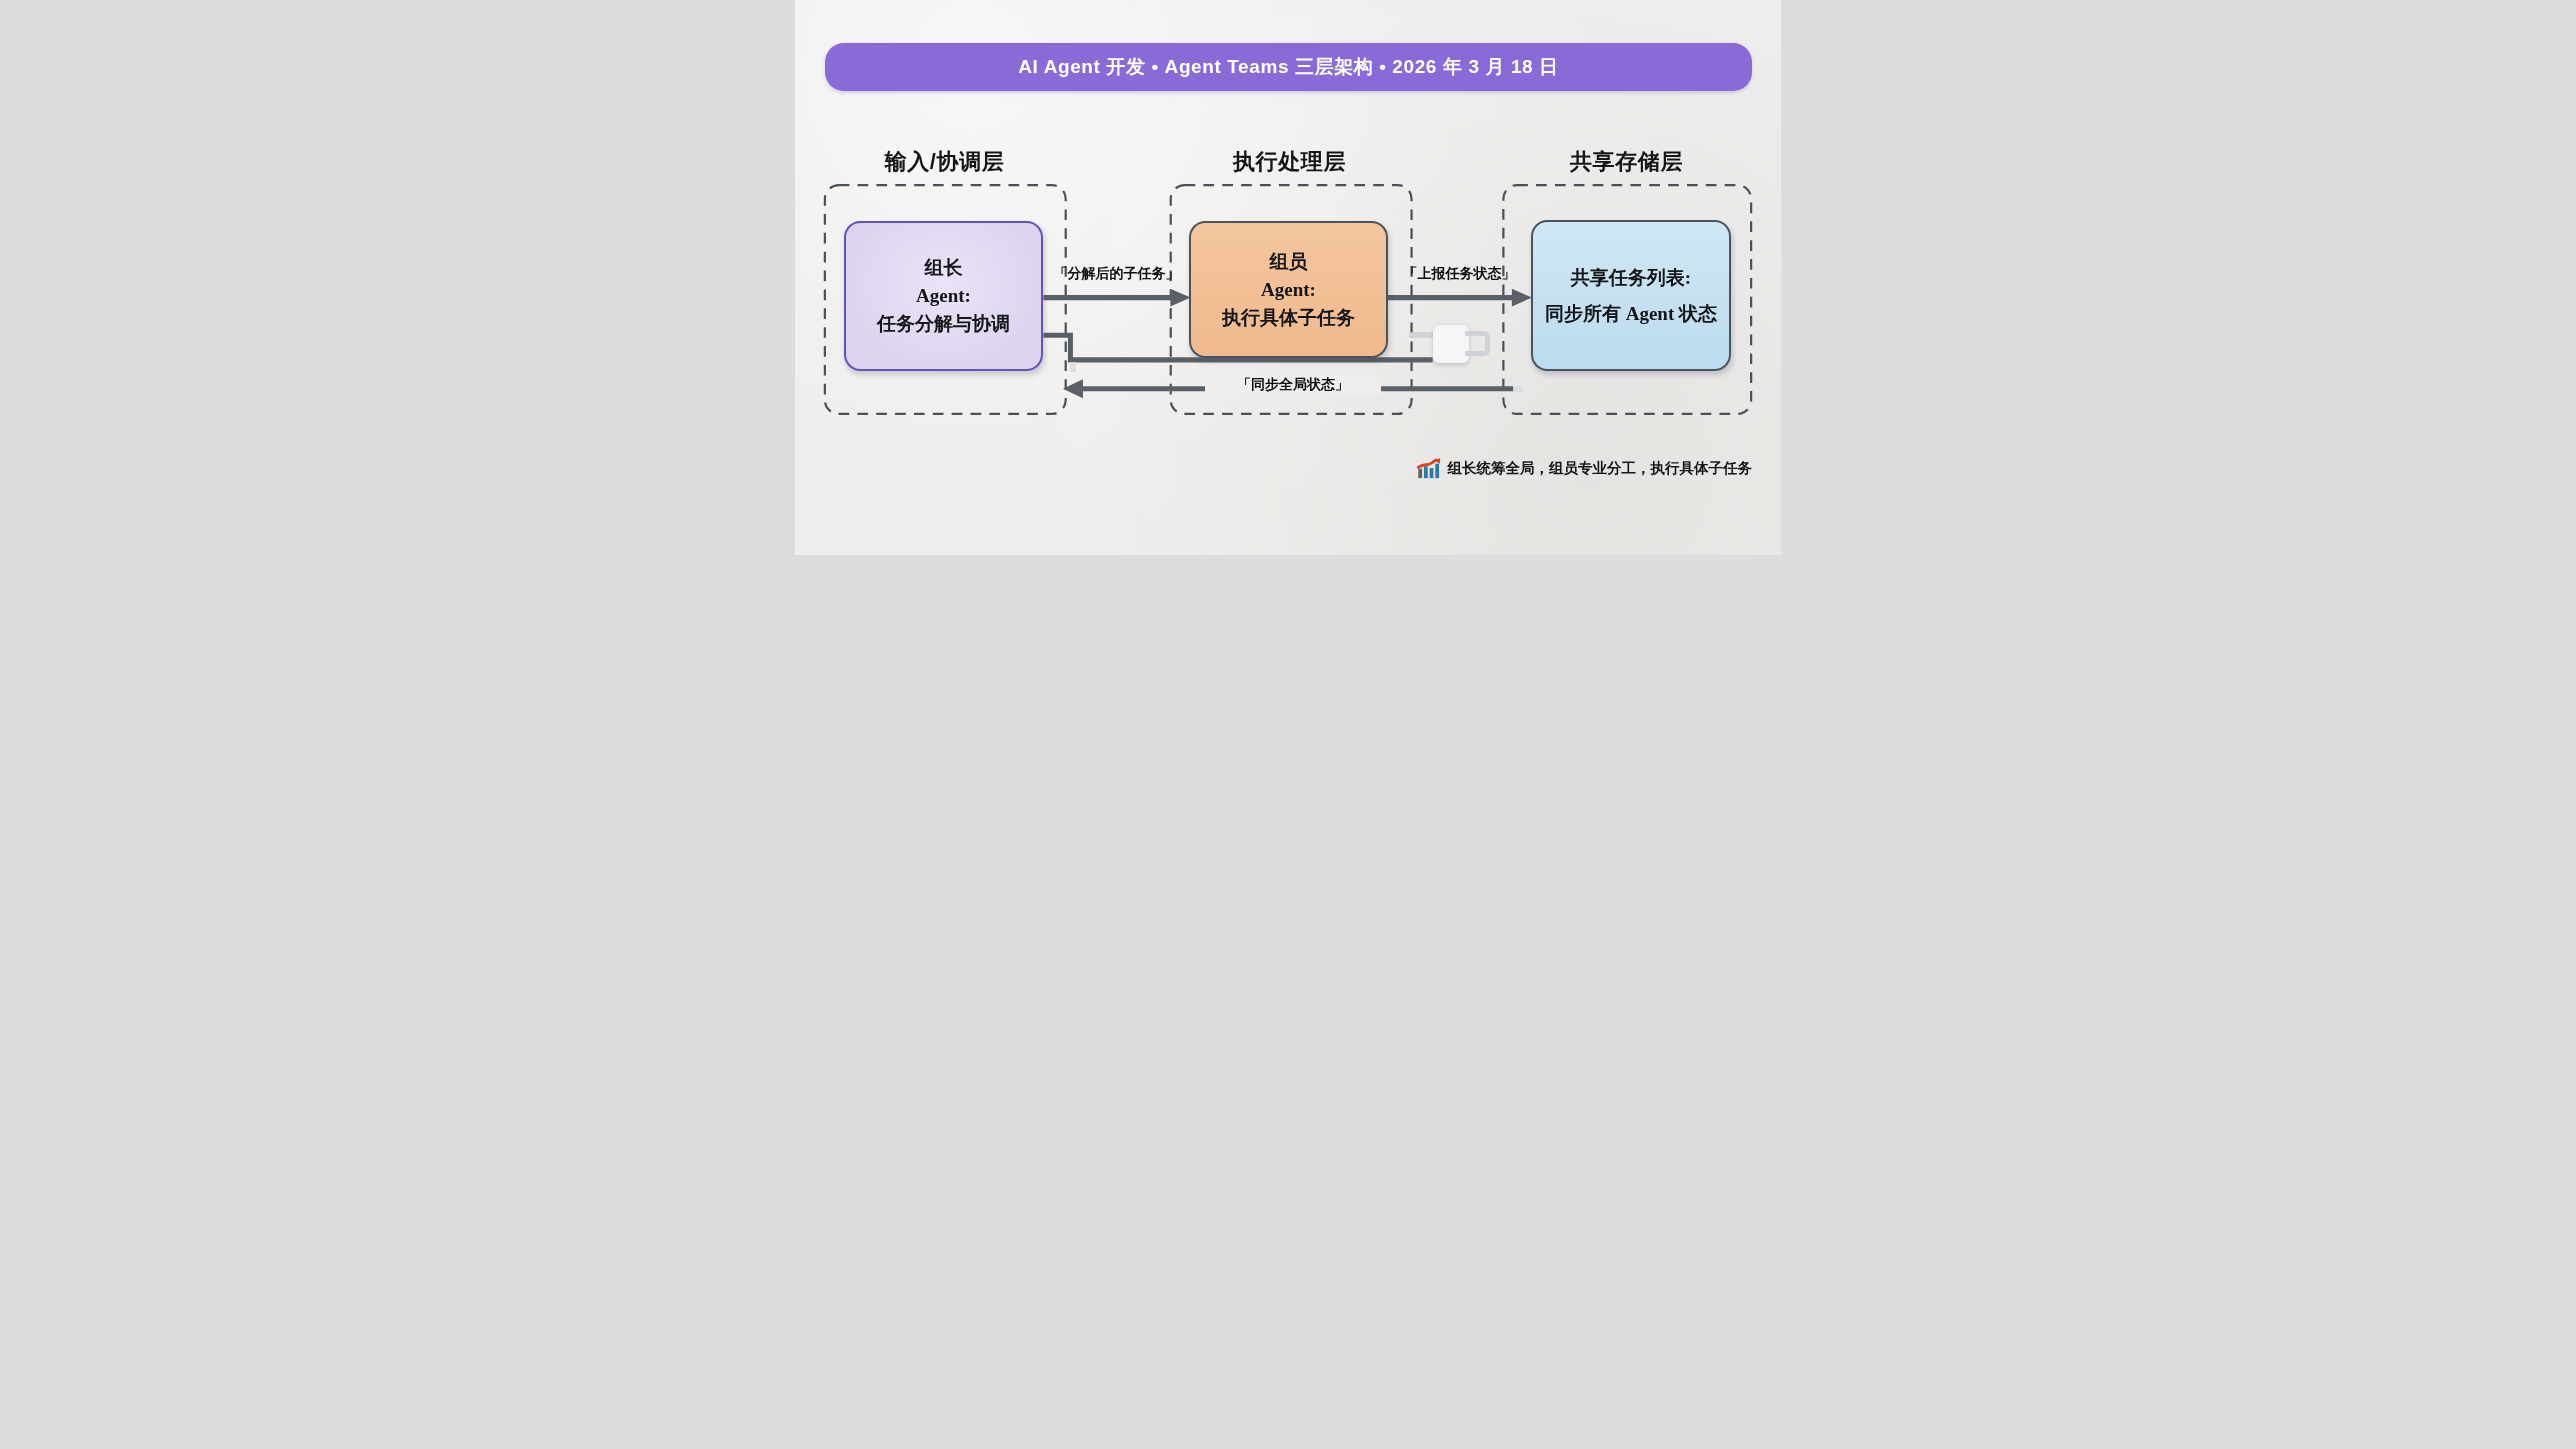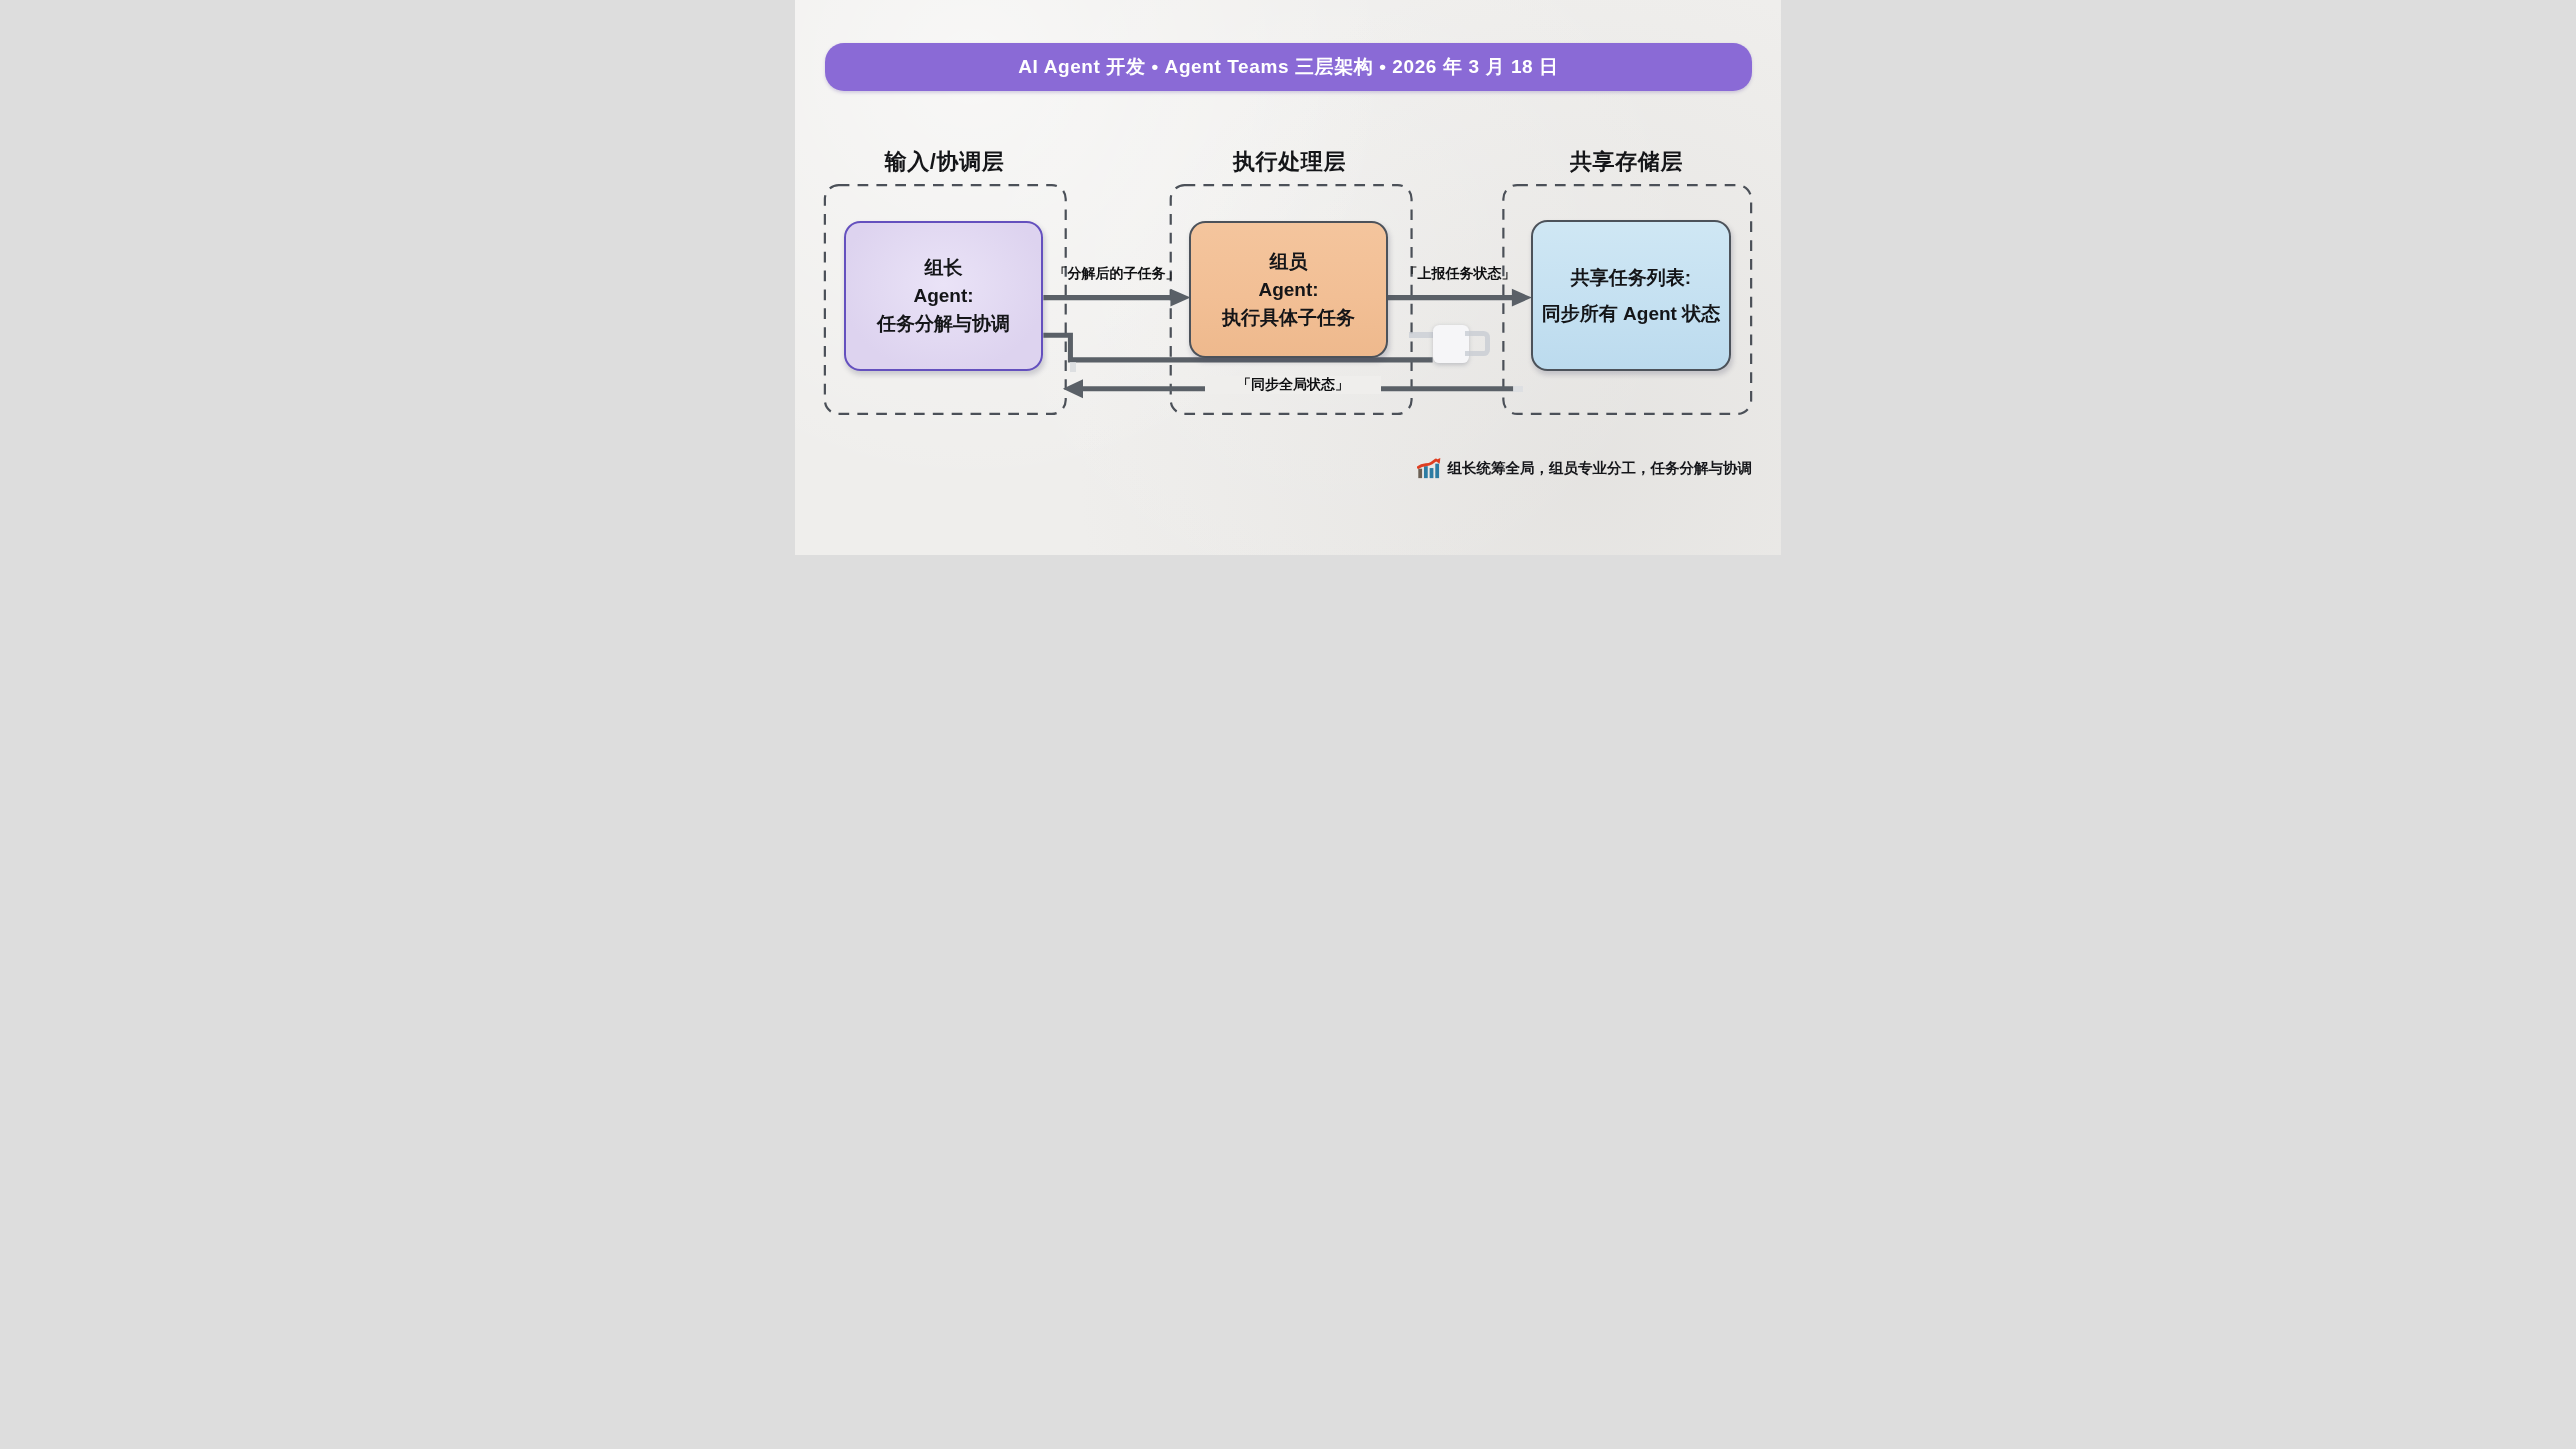--- a/index.html
+++ b/index.html
@@ -39,21 +39,21 @@
   }
   .layer-label.l1{left:49px;}
   .layer-label.l2{left:394px;}
   .layer-label.l3{left:731px;}
   svg.overlay{position:absolute;left:0;top:0;width:986px;height:555px;}
   .node{
     position:absolute;display:flex;flex-direction:column;align-items:center;justify-content:center;
     border-radius:16.4px;text-align:center;color:var(--text_dark);
     box-shadow:1.3px 3.1px 5.7px rgba(70,70,95,.22);
   }
-  .node .nline{font-size:19px;font-weight:700;line-height:28px;white-space:nowrap;}
+  .node .nline{font-size:19px;font-weight:700;line-height:28px;white-space:nowrap;font-family:Liberation Serif, serif;}
   .node-leader{
     left:49px;top:221px;width:199px;height:150px;
     border:2.5px solid var(--leader_border);
     background:radial-gradient(ellipse at 50% 42%, var(--leader_fill_light) 0%, var(--leader_fill) 75%);
   }
   .node-member{
     left:394px;top:221px;width:199px;height:137px;
     border:2.5px solid var(--node_border);
     background:linear-gradient(180deg,#f4c59d 0%, var(--member_fill) 55%, #eeb98d 100%);
   }
@@ -164,18 +164,18 @@
 
   <div class="note-row">
     <svg width="24" height="21.4" viewBox="0 0 38 34">
       <rect x="2" y="17" width="6" height="15" style="fill:var(--icon_dark)"></rect>
       <rect x="11" y="13" width="6" height="19" style="fill:var(--icon_blue)"></rect>
       <rect x="20" y="16" width="6" height="16" style="fill:var(--icon_blue)"></rect>
       <rect x="29" y="9" width="6" height="23" style="fill:var(--icon_blue)"></rect>
       <path d="M2,15 C10,8 16,13 23,8 L30,3" fill="none" style="stroke:var(--icon_red)" stroke-width="4.5" stroke-linecap="round"></path>
       <polygon points="37,0 36,9 28,4" style="fill:var(--icon_red)"></polygon>
     </svg>
-    <span class="note-text">组长统筹全局，组员专业分工，任务分解与协调</span>
+    <span class="note-text">组长统筹全局，组员专业分工，执行具体子任务</span>
   </div>
 
 
 </div>
 
 
 </body></html>

